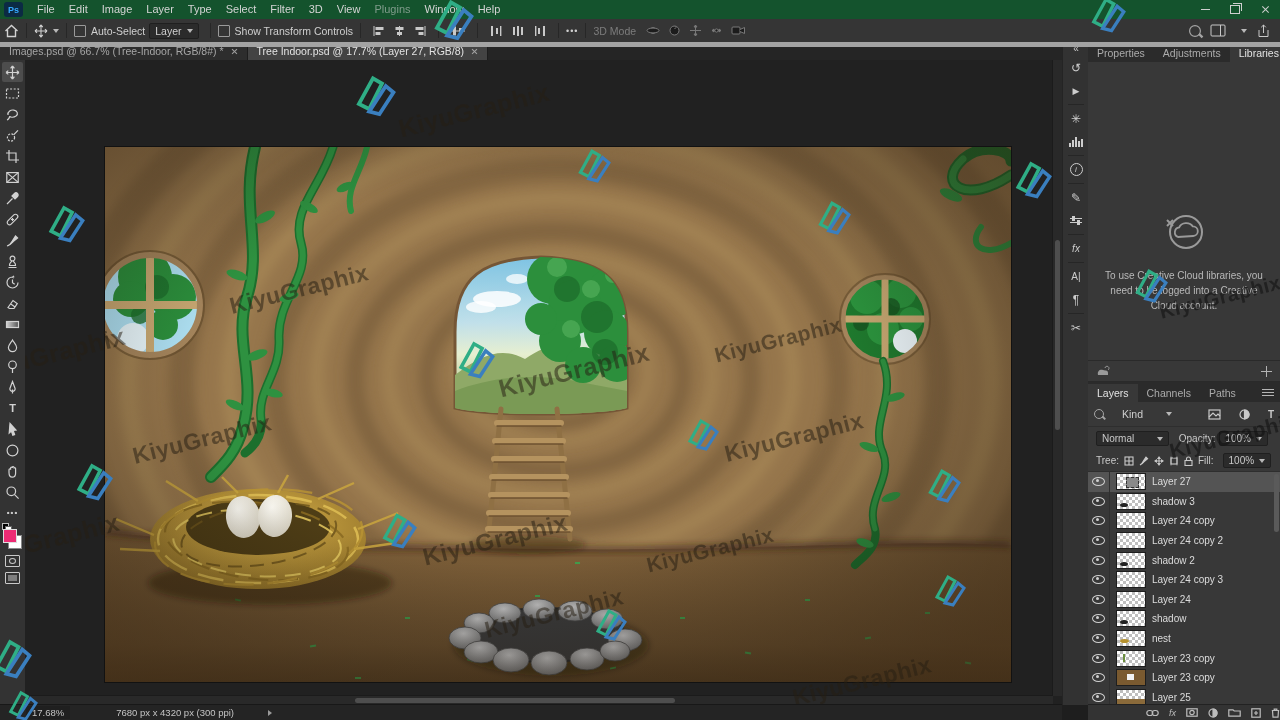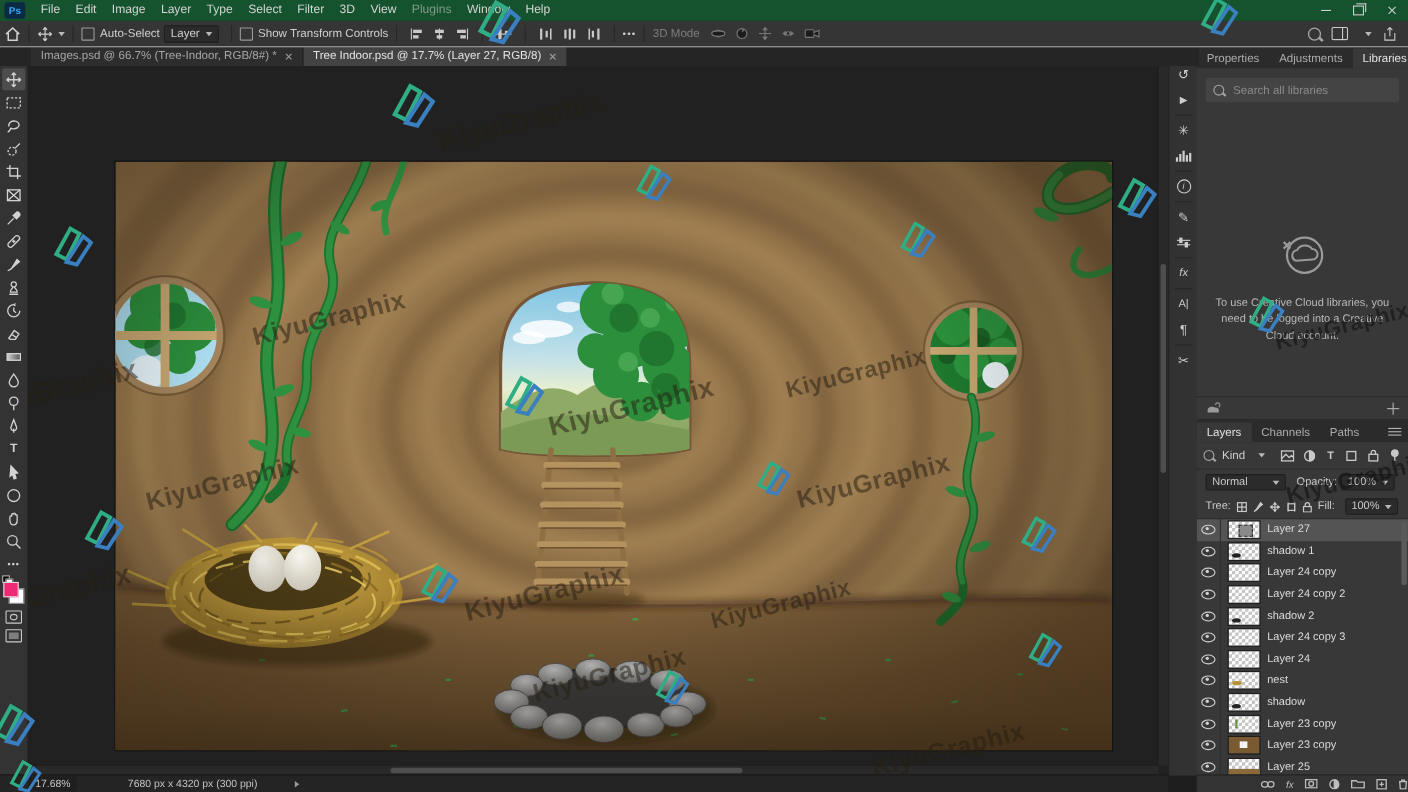--- a/index.html
+++ b/index.html
@@ -10,32 +10,32 @@
   .menu-item{color:#d4d4d4;font-size:11px;padding:0 7px;line-height:19px;white-space:nowrap}
   .win-controls{margin-left:auto;display:flex;height:19px}
   .wbtn{width:30px;display:flex;align-items:center;justify-content:center;position:relative}
   .gl-min{width:9px;height:1px;background:#cfcfcf}
   .gl-restore{width:8px;height:7px;border:1px solid #cfcfcf;position:relative}
   .gl-restore:before{content:"";position:absolute;left:2px;top:-3px;width:8px;height:7px;border:1px solid #cfcfcf;border-bottom:none;border-left:none}
   .gl-x{position:relative;width:9px;height:9px}
   .gl-x:before,.gl-x:after{content:"";position:absolute;left:4px;top:0;width:1px;height:9px;background:#cfcfcf}
   .gl-x:before{transform:rotate(45deg)}.gl-x:after{transform:rotate(-45deg)}
   
-  .optionsbar{position:absolute;left:0;top:19px;right:0;height:23px;background:#353535;border-bottom:1px solid #a3a3a3;display:flex;align-items:center;font-size:10.5px;color:#cfcfcf;z-index:29;padding-left:4px}
+  .optionsbar{position:absolute;left:0;top:19px;right:0;height:23px;background:#353535;border-bottom:5px solid #a3a3a3;display:flex;align-items:center;font-size:10.5px;color:#cfcfcf;z-index:29;padding-left:4px}
   .sep{width:1px;height:15px;background:#272727;margin:0 7px;flex:none}
   .chk{width:10px;height:10px;border:1px solid #9a9a9a;border-radius:1px;margin-right:5px;flex:none}
   .caret{width:0;height:0;border-left:3px solid transparent;border-right:3px solid transparent;border-top:4px solid #b8b8b8;display:inline-block;margin-left:5px}
   .well{background:#2b2b2b;border:1px solid #1f1f1f;border-radius:2px;display:flex;align-items:center;padding:1px 5px;margin:0 4px}
   .ico{display:flex;align-items:center;justify-content:center;flex:none}
   .ico svg{display:block}
   .dim{opacity:.45}
   .spacer{flex:1}
   .tr-icons{display:flex;align-items:center;gap:10px;margin-right:10px}
   
-  .tabbar{position:absolute;left:0;top:42px;width:1062px;height:18px;background:#252525;display:flex;padding-left:28px;z-index:25}
+  .tabbar{position:absolute;left:0;top:42px;width:1062px;height:18px;background:#252525;display:flex;z-index:25}
   .tab{display:flex;align-items:center;gap:7px;padding:0 9px;font-size:10.5px;background:#2d2d2d;color:#a6a6a6;border-right:1px solid #1d1d1d;white-space:nowrap}
   .tab.active{background:#434343;color:#e3e3e3}
   .tab .tx{position:relative;width:7px;height:7px;opacity:.8}
   .tab .tx:before,.tab .tx:after{content:"";position:absolute;left:3px;top:0;width:1px;height:7px;background:#bbb}
   .tab .tx:before{transform:rotate(45deg)}.tab .tx:after{transform:rotate(-45deg)}
   
   .toolstrip{position:absolute;left:0;top:60px;width:25px;bottom:15px;background:#333;display:flex;flex-direction:column;align-items:center;padding-top:2px;z-index:20}
   .tool{width:21px;height:20px;display:flex;align-items:center;justify-content:center;border-radius:2px;margin-bottom:1px;flex:none}
   .tool.sel{background:#4d4d4d}
   .tool svg{stroke:#d2d2d2;fill:none;stroke-width:1.2}
@@ -85,21 +85,21 @@
   .libsearch input::placeholder{color:#8b8b8b}
   .lens{width:8px;height:8px;border:1.4px solid #a5a5a5;border-radius:50%;position:relative;flex:none}
   .lens:after{content:"";position:absolute;left:7px;top:7px;width:4px;height:1.5px;background:#a5a5a5;transform:rotate(45deg)}
   .ccwrap{position:absolute;left:0;right:0;top:150px;display:flex;flex-direction:column;align-items:center}
   .ccmsg{width:160px;text-align:center;font-size:10px;color:#b9b9b9;line-height:1.5;margin-top:16px}
   .ministrip{height:20px;flex:none;background:#383838;border-bottom:1px solid #2a2a2a;display:flex;align-items:center;padding:0 8px}
   .plus{position:relative;width:11px;height:11px;margin-left:auto;opacity:.85}
   .plus:before,.plus:after{content:"";position:absolute;background:#c9c9c9}
   .plus:before{left:5px;top:0;width:1px;height:11px}.plus:after{left:0;top:5px;width:11px;height:1px}
   .ltabs{height:20px;background:#2b2b2b;display:flex;align-items:flex-end;font-size:10.5px;color:#ababab;flex:none}
-  .filterrow{height:24px;display:flex;align-items:center;padding:0 6px;font-size:10.5px;color:#cfcfcf;gap:7px;flex:none;border-bottom:1px solid #2e2e2e}
+  .filterrow{height:24px;display:flex;align-items:center;padding:0 6px;font-size:10.5px;color:#cfcfcf;gap:18px;flex:none;border-bottom:1px solid #2e2e2e}
   .fico{width:17px;height:15px;display:flex;align-items:center;justify-content:center;color:#c9c9c9;font-size:10px}
   .fico svg{stroke:#c9c9c9;fill:none;stroke-width:1.2}
   .blendrow{height:23px;display:flex;align-items:center;padding:0 8px;font-size:10px;color:#c9c9c9;flex:none}
   .lockrow{height:21px;display:flex;align-items:center;padding:0 8px;font-size:10px;color:#c9c9c9;gap:5px;flex:none;border-bottom:1px solid #2e2e2e}
   .lockico{width:11px;height:11px;display:flex;align-items:center;justify-content:center}
   .lockico svg{stroke:#c9c9c9;fill:none;stroke-width:1.1}
   .layerslist{flex:1;position:relative;overflow:hidden}
   .lrow{height:19.6px;display:flex;align-items:center}
   .lrow.sel{background:#545454}
   .eyecell{width:21px;align-self:stretch;border-right:1px solid #2f2f2f;display:flex;align-items:center;justify-content:center;flex:none}
@@ -805,24 +805,20 @@
       <span class="ptab">Properties</span>
       <span class="ptab">Adjustments</span>
       <span class="ptab active">Libraries</span>
       <span class="pmenu">
           <i></i>
           <i></i>
           <i></i>
         </span>
     </div>
     <div class="libbody">
-      <div class="libsearch">
-        <span class="lens"></span>
-        <input type="text" placeholder="Search all libraries" style="">
-      </div>
       <div class="ccwrap">
         <svg width="52" height="40" viewBox="0 0 52 40">
           <circle cx="28" cy="20" r="16" stroke="#9a9a9a" fill="none" stroke-width="2"></circle>
           <path d="M20 25 a5 5 0 0 1 1.2-9.6 a7.5 6.5 0 0 1 13.6-1 a4.8 4.8 0 0 1 .4 9.6 Z" stroke="#9a9a9a" fill="none" stroke-width="1.8"></path>
           <path d="M9 8 L15 14 M15 8 L9 14" stroke="#9a9a9a" stroke-width="2"></path>
         </svg>
         <div class="ccmsg">To use Creative Cloud libraries, you need to be logged into a Creative Cloud account.</div>
       </div>
     </div>
     <div class="ministrip">
@@ -933,21 +929,21 @@
             <i class="eye"></i>
           </span>
           <span class="thumb t27"></span>
           <span class="lname">Layer 27</span>
         </div>
       <div class="lrow">
           <span class="eyecell">
             <i class="eye"></i>
           </span>
           <span class="thumb tshadow"></span>
-          <span class="lname">shadow 1</span>
+          <span class="lname">shadow 3</span>
         </div>
       <div class="lrow">
           <span class="eyecell">
             <i class="eye"></i>
           </span>
           <span class="thumb"></span>
           <span class="lname">Layer 24 copy</span>
         </div>
       <div class="lrow">
           <span class="eyecell">
@@ -974,29 +970,29 @@
           <span class="eyecell">
             <i class="eye"></i>
           </span>
           <span class="thumb"></span>
           <span class="lname">Layer 24</span>
         </div>
       <div class="lrow">
           <span class="eyecell">
             <i class="eye"></i>
           </span>
+          <span class="thumb tshadow"></span>
+          <span class="lname">shadow</span>
+        </div>
+      <div class="lrow">
+          <span class="eyecell">
+            <i class="eye"></i>
+          </span>
           <span class="thumb tnest"></span>
           <span class="lname">nest</span>
-        </div>
-      <div class="lrow">
-          <span class="eyecell">
-            <i class="eye"></i>
-          </span>
-          <span class="thumb tshadow"></span>
-          <span class="lname">shadow</span>
         </div>
       <div class="lrow">
           <span class="eyecell">
             <i class="eye"></i>
           </span>
           <span class="thumb tmark"></span>
           <span class="lname">Layer 23 copy</span>
         </div>
       <div class="lrow">
           <span class="eyecell">

